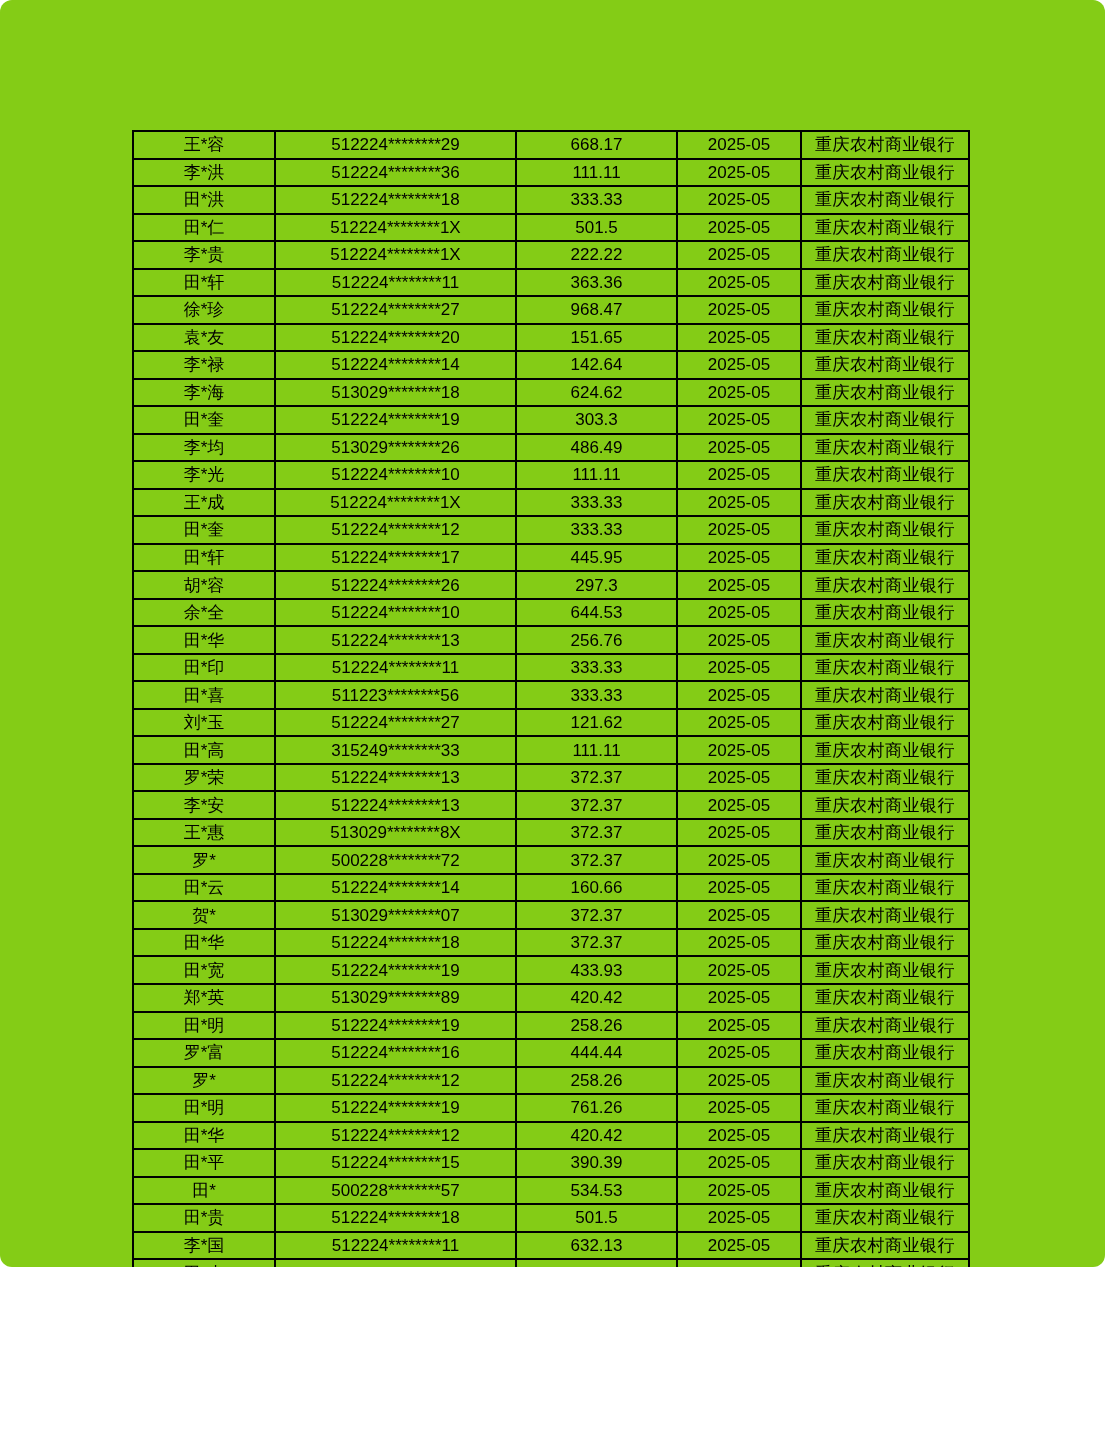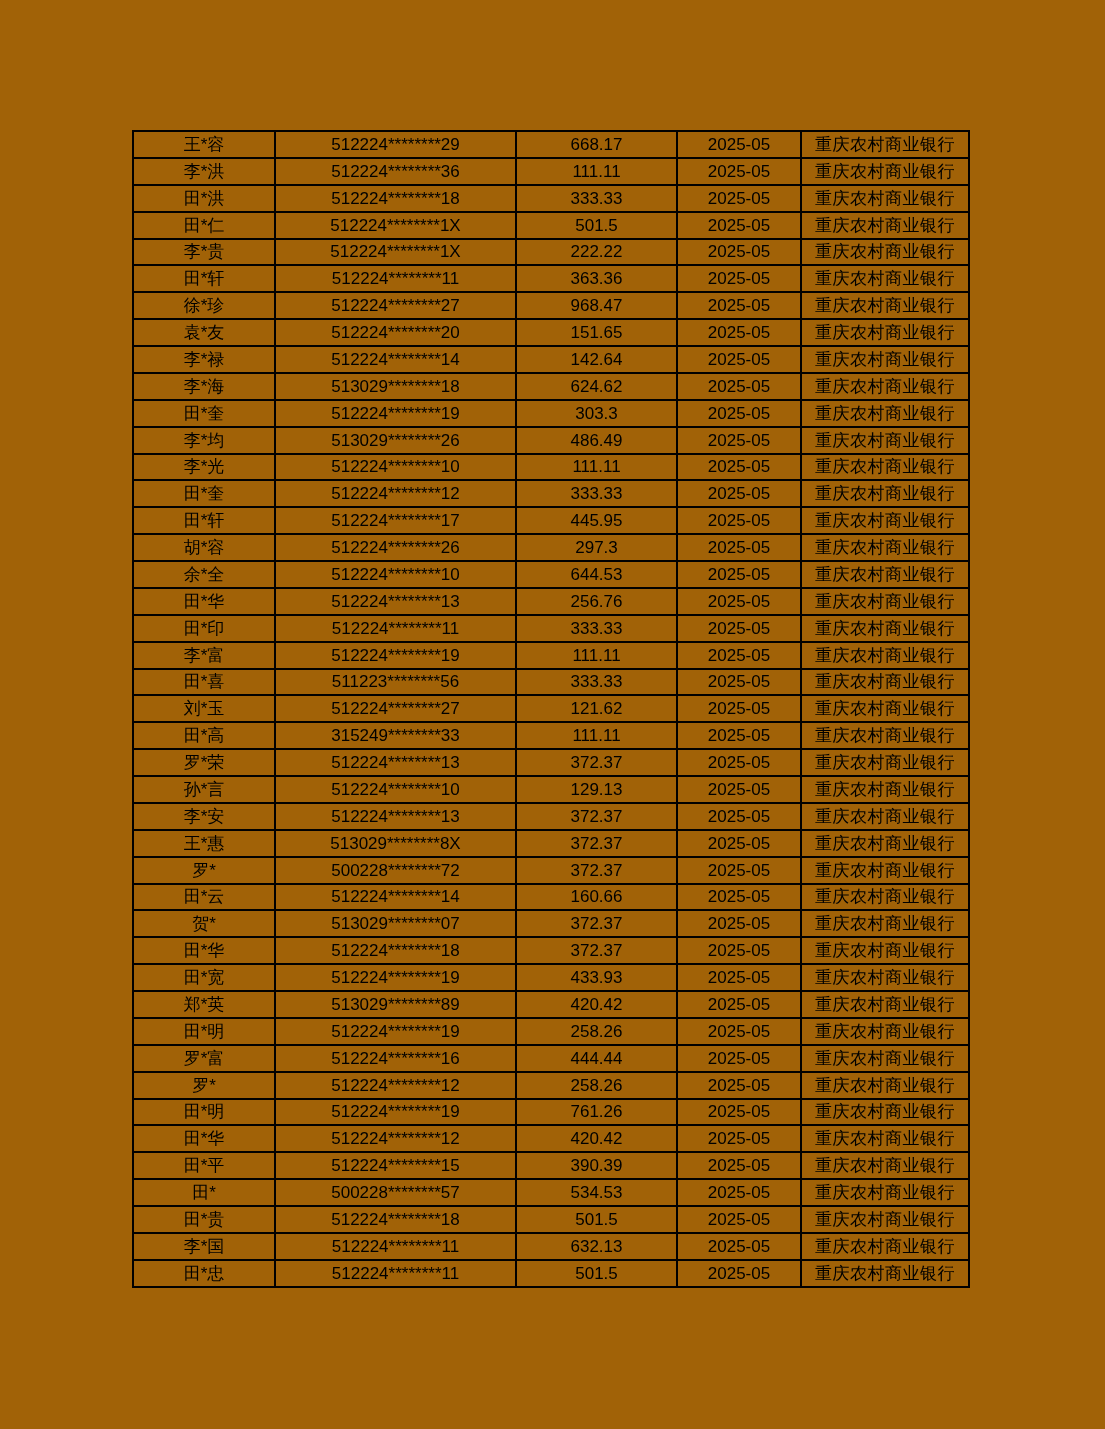--- a/index.html
+++ b/index.html
@@ -3,24 +3,25 @@
 <meta charset="utf-8">
 <style>
   html, body {
     margin: 0;
     padding: 0;
     background: #ffffff;
   }
   .page {
     position: relative;
     width: 1105px;
-    height: 1429px;
-    background: #a16207;
+    height: 1267px;
+    background: #84cc16;
     overflow: hidden;
     font-family: "Liberation Sans", "DejaVu Sans", sans-serif;
+    border-radius: 12px;
   }
   .data-table {
     position: absolute;
     left: 132px;
     top: 130px;
     width: 836px;
     height: 1158px;
     border-collapse: collapse;
     table-layout: fixed;
   }
@@ -140,20 +141,27 @@
           <td class="cell-bank">重庆农村商业银行</td>
         </tr>
         <tr>
           <td class="cell-name">李*光</td>
           <td class="cell-id_number">512224********10</td>
           <td class="cell-amount">111.11</td>
           <td class="cell-month">2025-05</td>
           <td class="cell-bank">重庆农村商业银行</td>
         </tr>
         <tr>
+          <td class="cell-name">王*成</td>
+          <td class="cell-id_number">512224********1X</td>
+          <td class="cell-amount">333.33</td>
+          <td class="cell-month">2025-05</td>
+          <td class="cell-bank">重庆农村商业银行</td>
+        </tr>
+        <tr>
           <td class="cell-name">田*奎</td>
           <td class="cell-id_number">512224********12</td>
           <td class="cell-amount">333.33</td>
           <td class="cell-month">2025-05</td>
           <td class="cell-bank">重庆农村商业银行</td>
         </tr>
         <tr>
           <td class="cell-name">田*轩</td>
           <td class="cell-id_number">512224********17</td>
           <td class="cell-amount">445.95</td>
@@ -182,27 +190,20 @@
           <td class="cell-bank">重庆农村商业银行</td>
         </tr>
         <tr>
           <td class="cell-name">田*印</td>
           <td class="cell-id_number">512224********11</td>
           <td class="cell-amount">333.33</td>
           <td class="cell-month">2025-05</td>
           <td class="cell-bank">重庆农村商业银行</td>
         </tr>
         <tr>
-          <td class="cell-name">李*富</td>
-          <td class="cell-id_number">512224********19</td>
-          <td class="cell-amount">111.11</td>
-          <td class="cell-month">2025-05</td>
-          <td class="cell-bank">重庆农村商业银行</td>
-        </tr>
-        <tr>
           <td class="cell-name">田*喜</td>
           <td class="cell-id_number">511223********56</td>
           <td class="cell-amount">333.33</td>
           <td class="cell-month">2025-05</td>
           <td class="cell-bank">重庆农村商业银行</td>
         </tr>
         <tr>
           <td class="cell-name">刘*玉</td>
           <td class="cell-id_number">512224********27</td>
           <td class="cell-amount">121.62</td>
@@ -213,27 +214,20 @@
           <td class="cell-name">田*高</td>
           <td class="cell-id_number">315249********33</td>
           <td class="cell-amount">111.11</td>
           <td class="cell-month">2025-05</td>
           <td class="cell-bank">重庆农村商业银行</td>
         </tr>
         <tr>
           <td class="cell-name">罗*荣</td>
           <td class="cell-id_number">512224********13</td>
           <td class="cell-amount">372.37</td>
-          <td class="cell-month">2025-05</td>
-          <td class="cell-bank">重庆农村商业银行</td>
-        </tr>
-        <tr>
-          <td class="cell-name">孙*言</td>
-          <td class="cell-id_number">512224********10</td>
-          <td class="cell-amount">129.13</td>
           <td class="cell-month">2025-05</td>
           <td class="cell-bank">重庆农村商业银行</td>
         </tr>
         <tr>
           <td class="cell-name">李*安</td>
           <td class="cell-id_number">512224********13</td>
           <td class="cell-amount">372.37</td>
           <td class="cell-month">2025-05</td>
           <td class="cell-bank">重庆农村商业银行</td>
         </tr>

